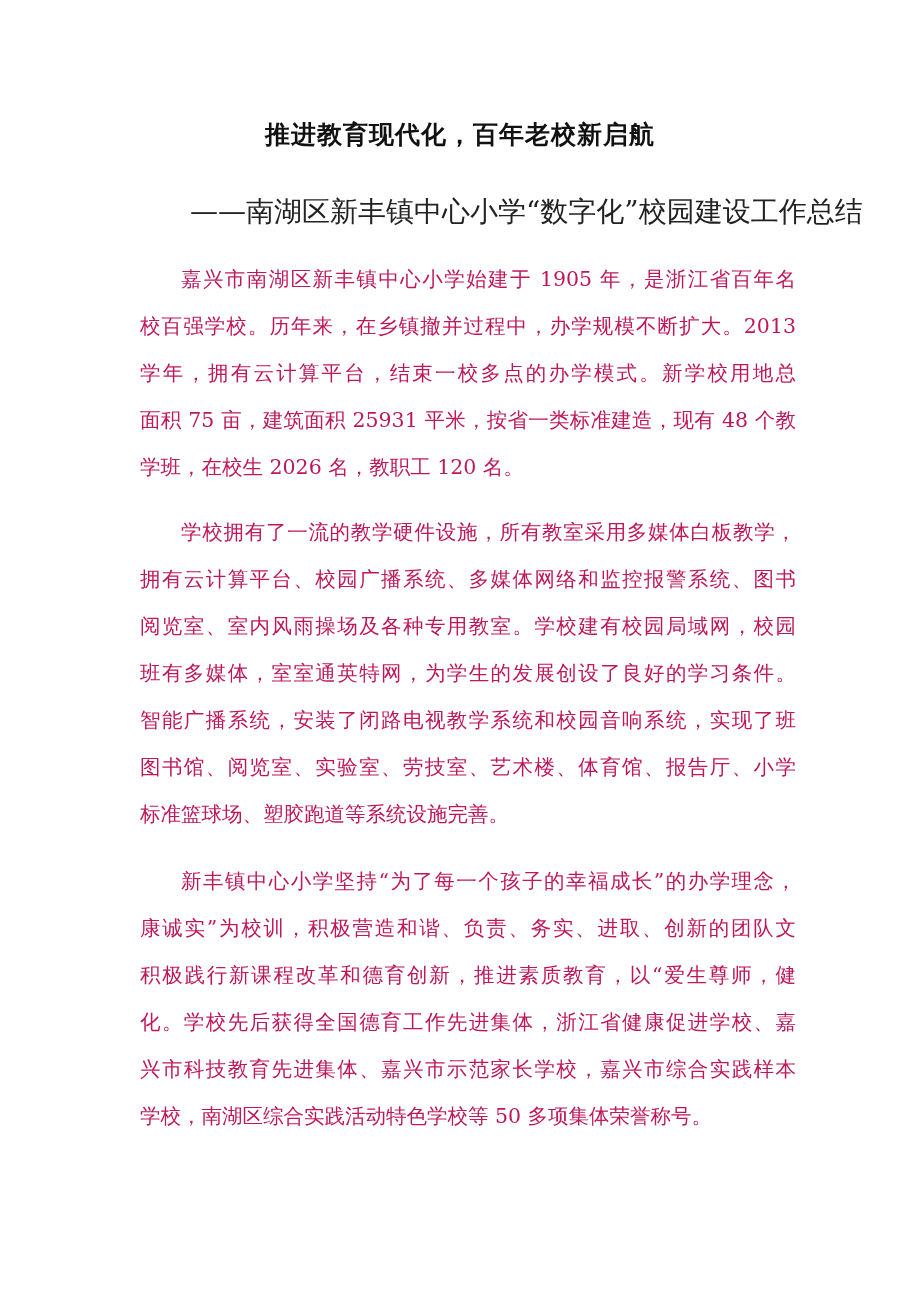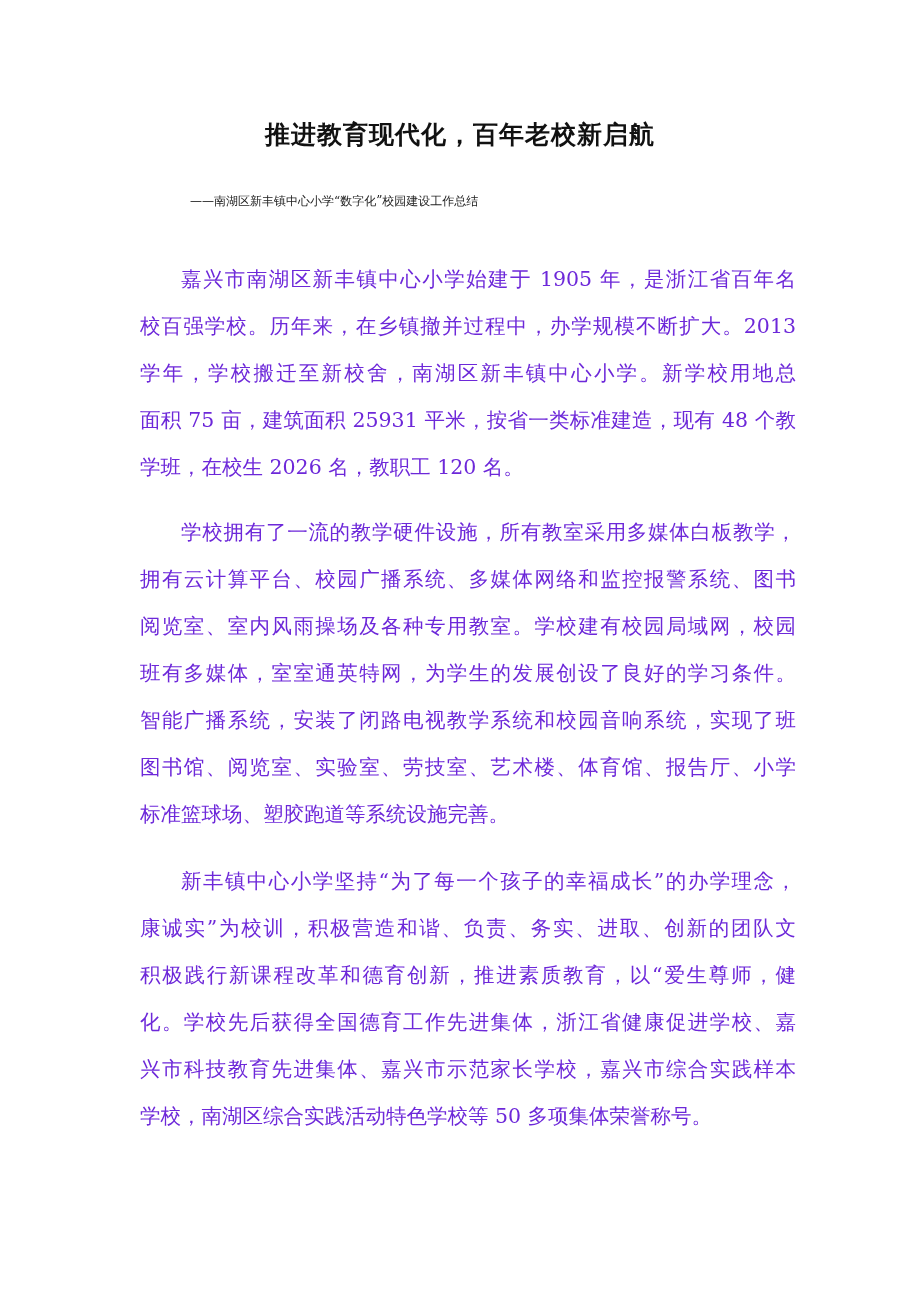--- a/index.html
+++ b/index.html
@@ -2,43 +2,43 @@
 <html><head>
   <meta charset="utf-8">
   <style>
     html, body { margin: 0; padding: 0; background: #ffffff; }
     body { width: 920px; height: 1302px; position: relative; overflow: hidden;
       font-family: "DejaVu Serif", "Liberation Serif", serif; color: #111; }
     .page { position: absolute; left: 0; top: 0; width: 920px; height: 1302px; }
     .title { position: absolute; top: 118px; left: 0; width: 920px; text-align: center;
       font-family: "DejaVu Sans", "Liberation Sans", sans-serif; font-weight: bold;
       font-size: 25px; letter-spacing: 1px; color: #111; }
-    .subtitle { position: absolute; top: 193px; left: 190px; font-size: 12px; color: #222;
+    .subtitle { position: absolute; top: 193px; left: 190px; font-size: 28px; color: #222;
       white-space: nowrap; }
     .para { position: absolute; left: 140px; width: 656px; font-size: 20.5px;
-      color: #6d28d9; line-height: 47px; }
+      color: #be185d; line-height: 47px; }
     .line { display: block; white-space: nowrap; text-align: justify;
       text-align-last: justify; height: 47px; overflow: visible; }
     .line.last { text-align-last: left; }
     .line.indent { padding-left: 41px; }
     #p1 { top: 256px; }
     #p2 { top: 509px; }
     #p3 { top: 858px; }
   </style>
 </head>
 <body>
 
 <div class="page">
   <div class="title">推进教育现代化，百年老校新启航</div>
   <div class="subtitle">——南湖区新丰镇中心小学“数字化”校园建设工作总结</div>
 
   <div class="para" id="p1">
     <span class="line indent">嘉兴市南湖区新丰镇中心小学始建于 1905 年，是浙江省百年名</span>
     <span class="line">校百强学校。历年来，在乡镇撤并过程中，办学规模不断扩大。2013</span>
-    <span class="line">学年，学校搬迁至新校舍，南湖区新丰镇中心小学。新学校用地总</span>
+    <span class="line">学年，拥有云计算平台，结束一校多点的办学模式。新学校用地总</span>
     <span class="line">面积 75 亩，建筑面积 25931 平米，按省一类标准建造，现有 48 个教</span>
     <span class="line last">学班，在校生 2026 名，教职工 120 名。</span>
   </div>
 
   <div class="para" id="p2">
     <span class="line indent">学校拥有了一流的教学硬件设施，所有教室采用多媒体白板教学，</span>
     <span class="line">拥有云计算平台、校园广播系统、多媒体网络和监控报警系统、图书</span>
     <span class="line">阅览室、室内风雨操场及各种专用教室。学校建有校园局域网，校园</span>
     <span class="line">班有多媒体，室室通英特网，为学生的发展创设了良好的学习条件。</span>
     <span class="line">智能广播系统，安装了闭路电视教学系统和校园音响系统，实现了班</span>

